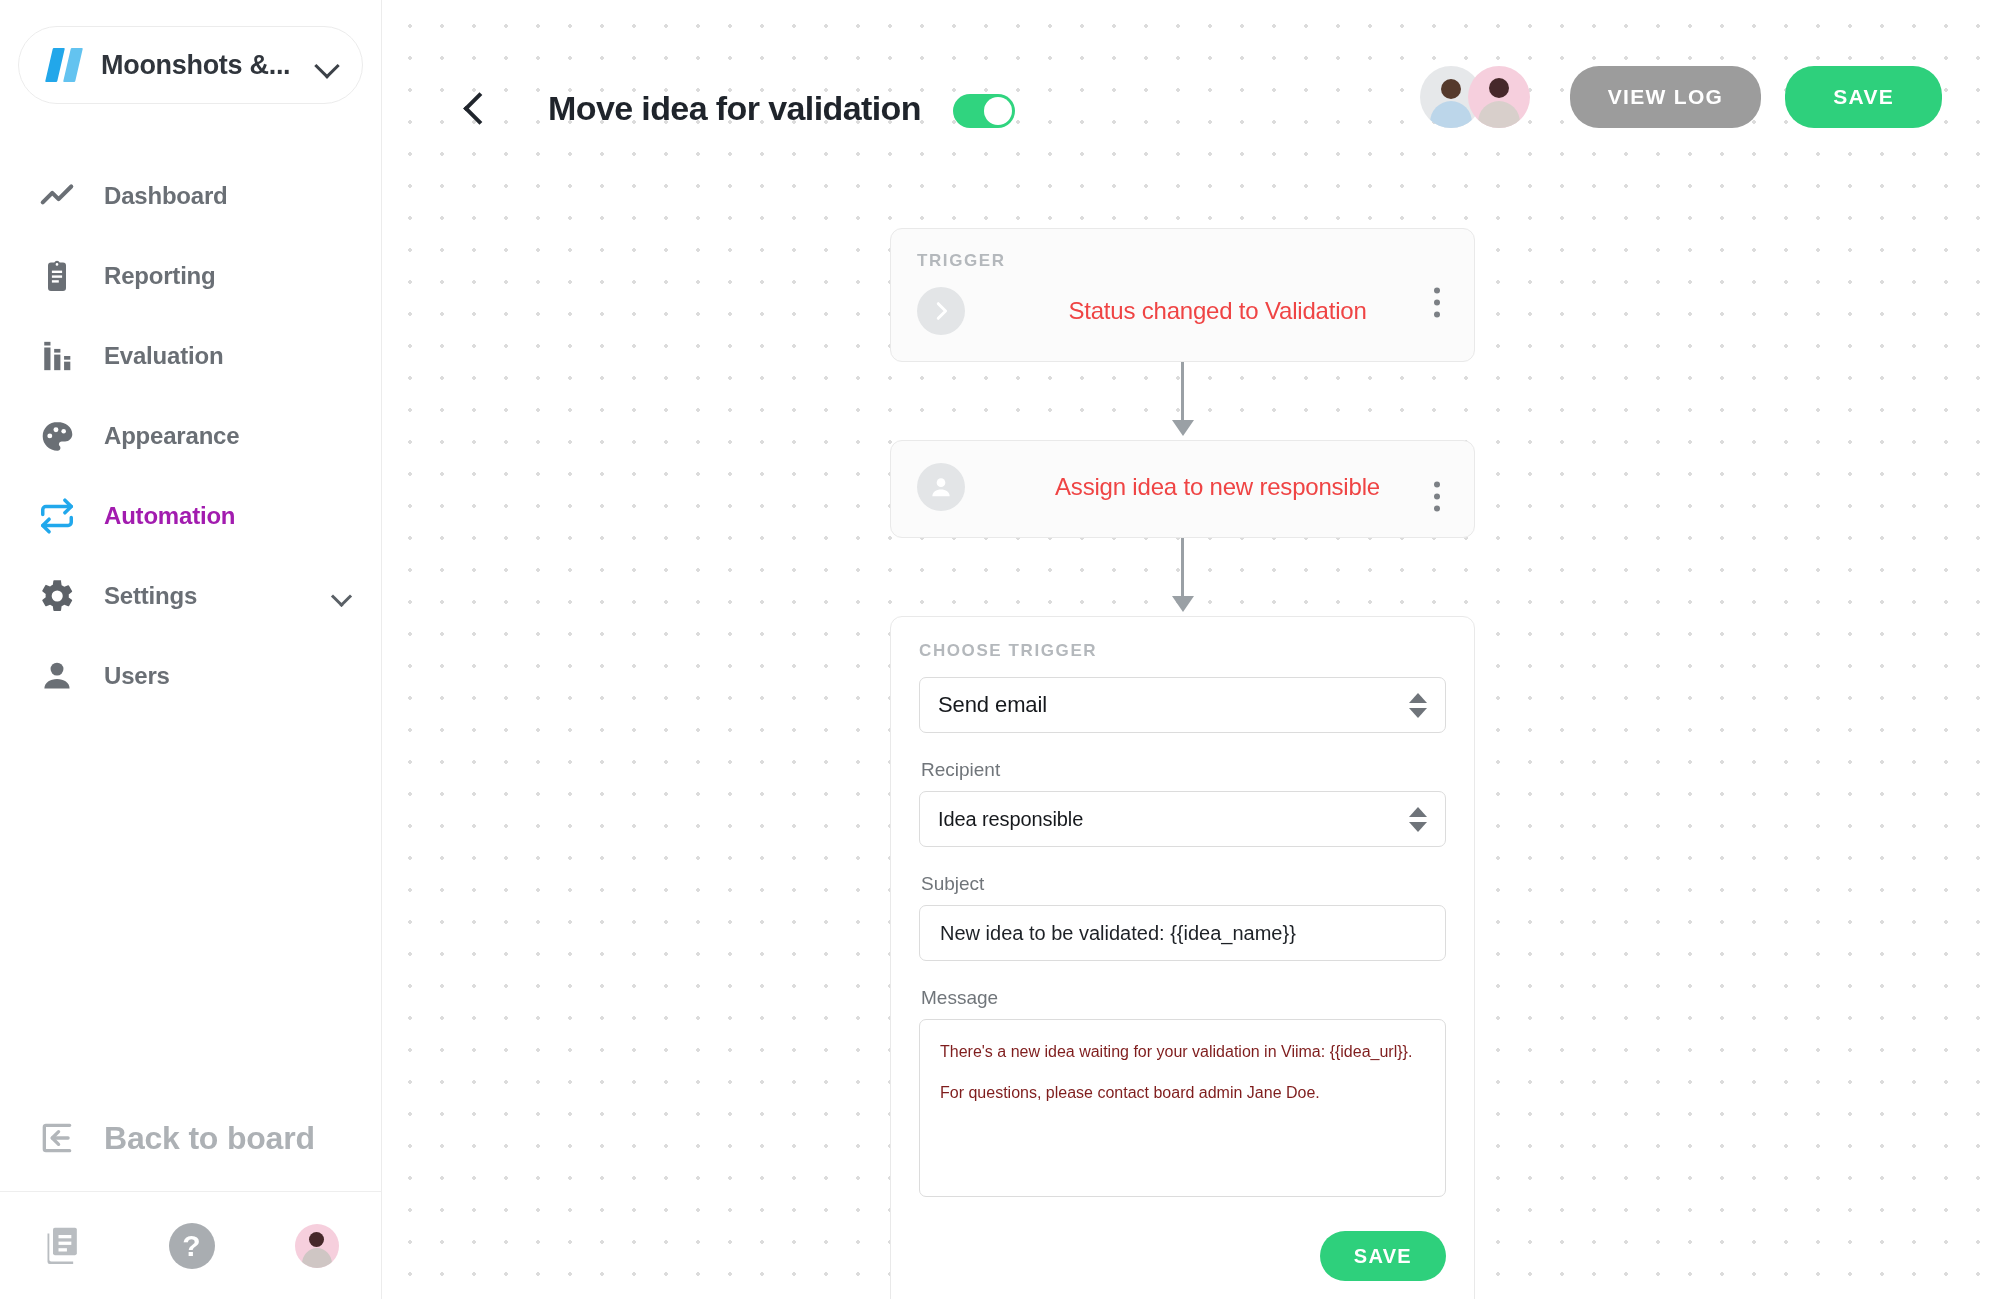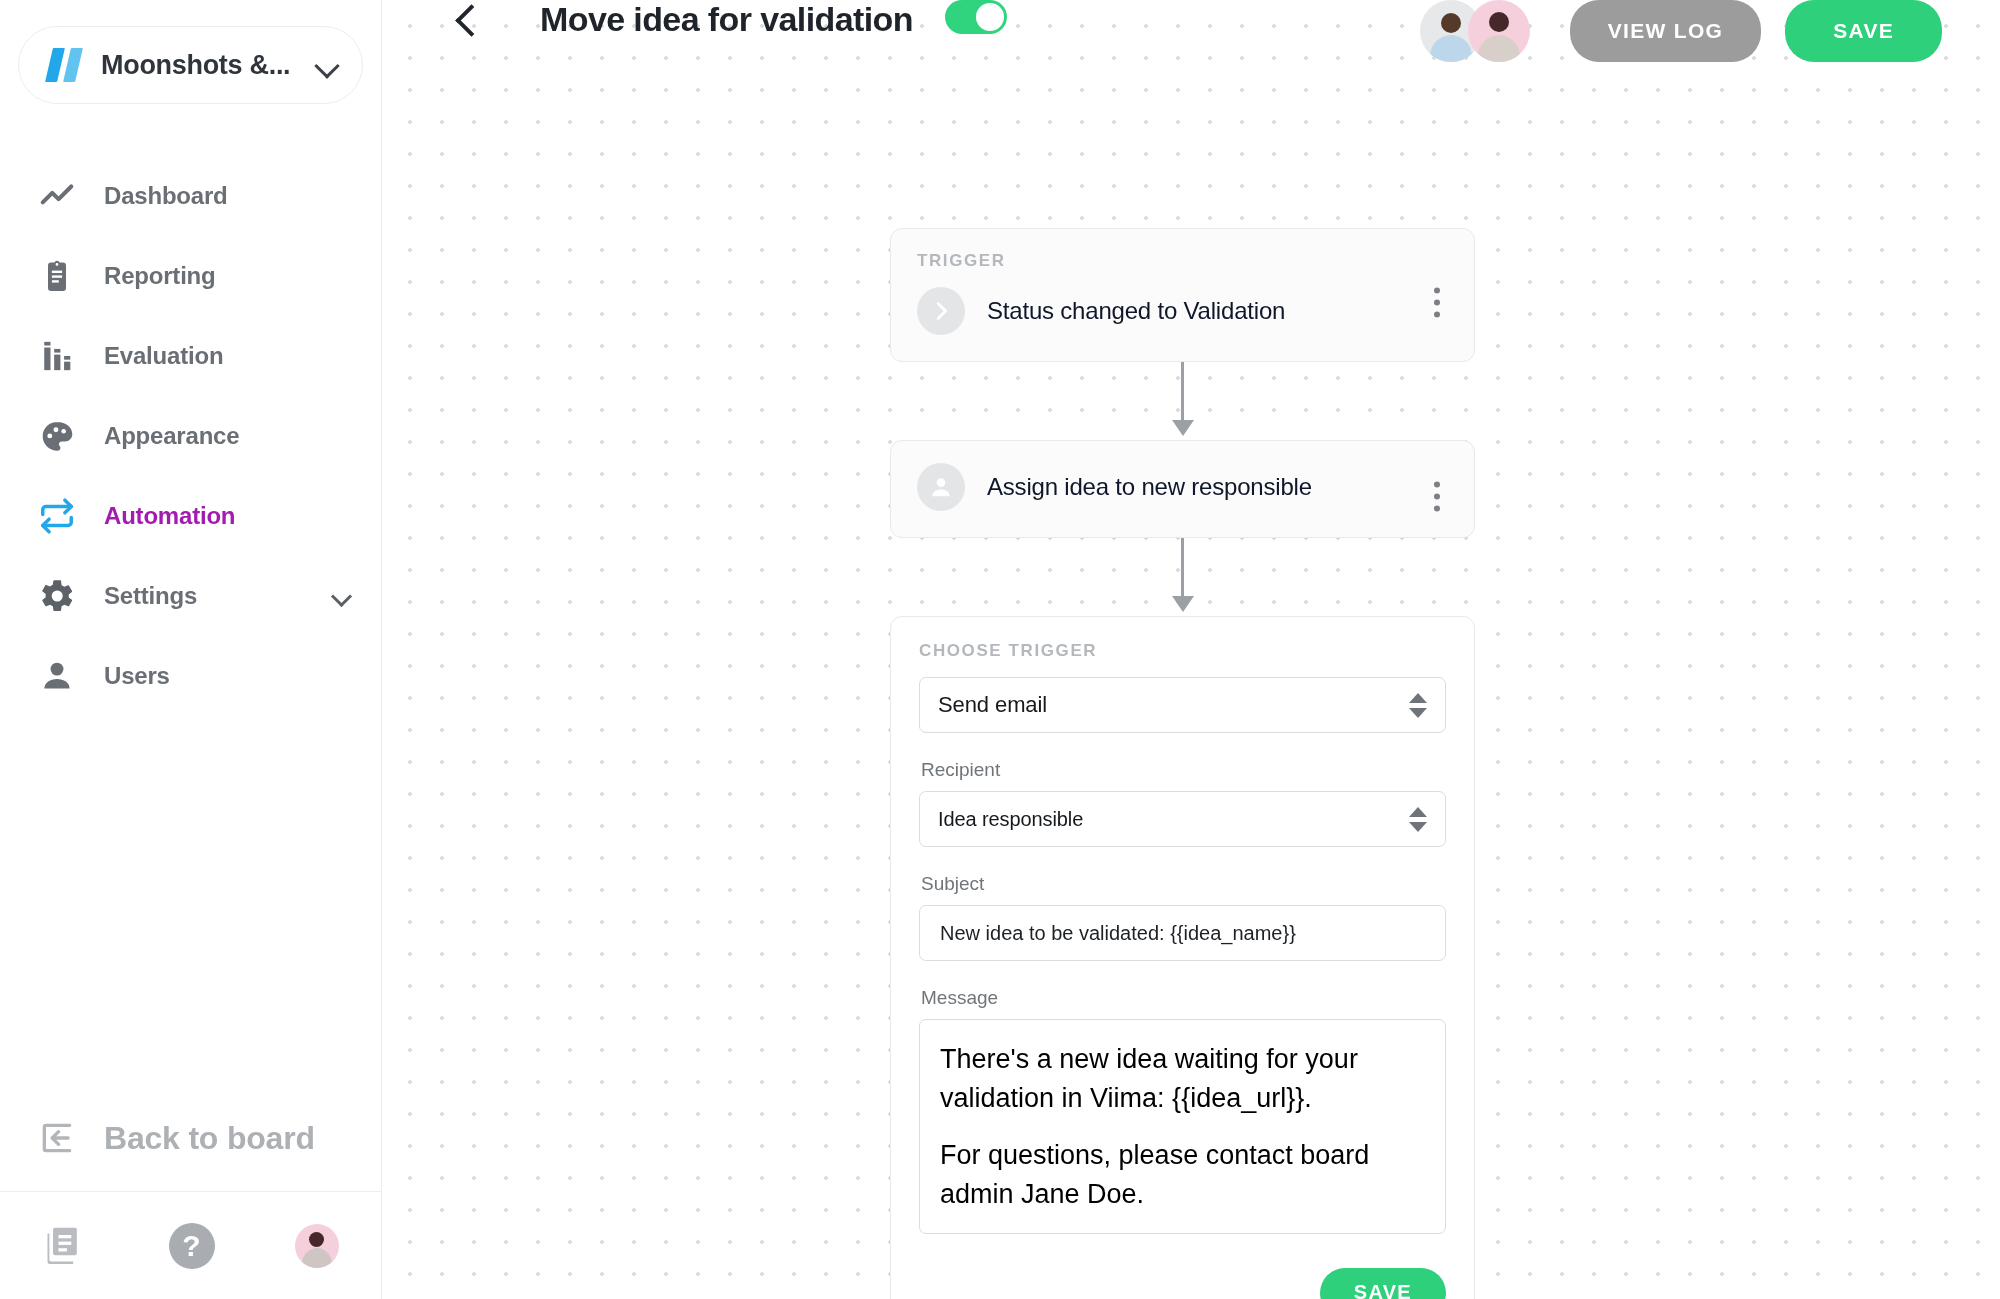--- a/index.html
+++ b/index.html
@@ -206,24 +206,24 @@
     height: 100%;
     background-color: #ffffff;
     background-image: radial-gradient(#dcdcdc 1.6px, transparent 1.7px);
     background-size: 32px 32px;
     background-position: 12px 10px;
     overflow: hidden;
   }
 
   .topbar {
     position: absolute;
-    top: 0; left: 0; right: 0;
+    top: 0; left: 8px; right: 0;
     height: 128px;
     display: flex;
-    align-items: flex-start;
+    align-items: flex-end;
     padding: 0 58px 0 66px;
   }
   .back-chevron {
     width: 40px; height: 40px;
     position: relative;
     cursor: pointer;
     flex: 0 0 40px;
   }
   .back-chevron::before {
     content: "";
@@ -324,23 +324,24 @@
     width: 48px; height: 48px;
     border-radius: 50%;
     background: #e3e5e7;
     flex: 0 0 48px;
     display: flex;
     align-items: center;
     justify-content: center;
   }
   .card-title {
     font-size: 24px;
-    color: #0f172a;
+    color: #ef4444;
     letter-spacing: -0.2px;
     flex: 1 1 auto;
+    text-align: center;
   }
   .kebab {
     width: 30px; height: 38px;
     flex: 0 0 30px;
     display: flex;
     flex-direction: column;
     align-items: center;
     justify-content: center;
     gap: 6px;
     cursor: pointer;
@@ -433,22 +434,22 @@
   .textarea-box {
     width: 100%;
     min-height: 178px;
     border: 1px solid #dcdcdc;
     border-radius: 7px;
     background: #fff;
     padding: 20px 20px 18px 20px;
     cursor: text;
   }
   .textarea-box p {
-    font-size: 27px;
-    color: #000000;
+    font-size: 16px;
+    color: #7f1d1d;
     line-height: 1.45;
     margin-bottom: 18px;
   }
   .textarea-box p:last-child { margin-bottom: 0; }
 
   .panel-actions {
     display: flex;
     justify-content: flex-end;
     margin-top: 34px;
   }

